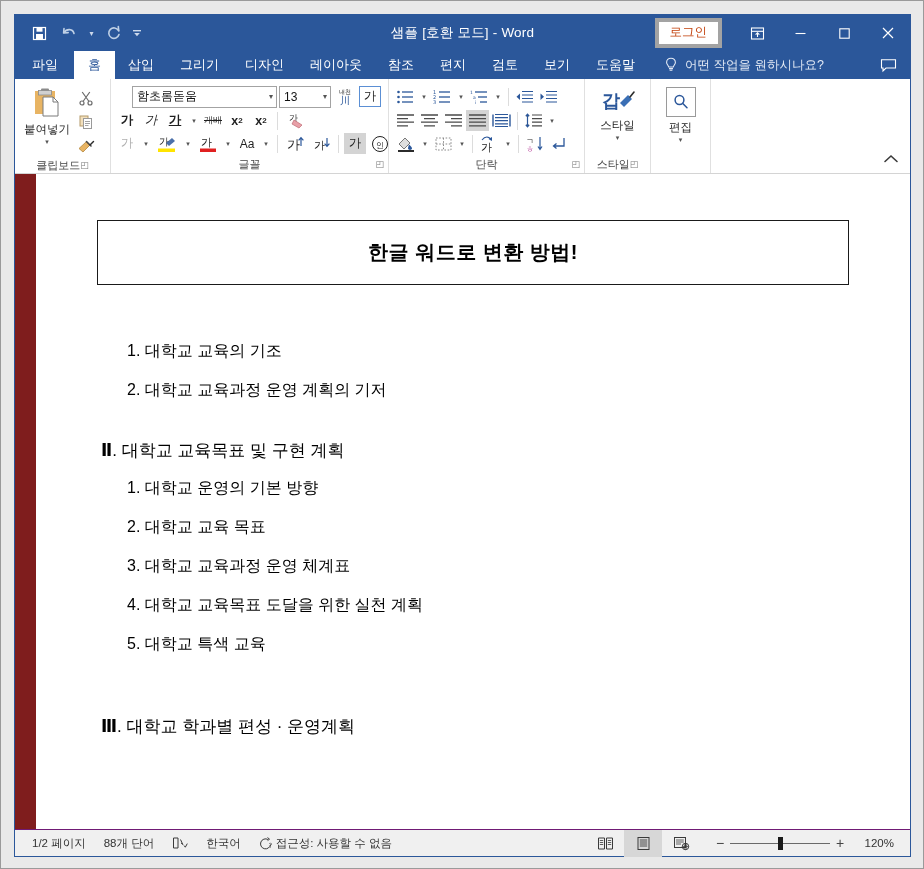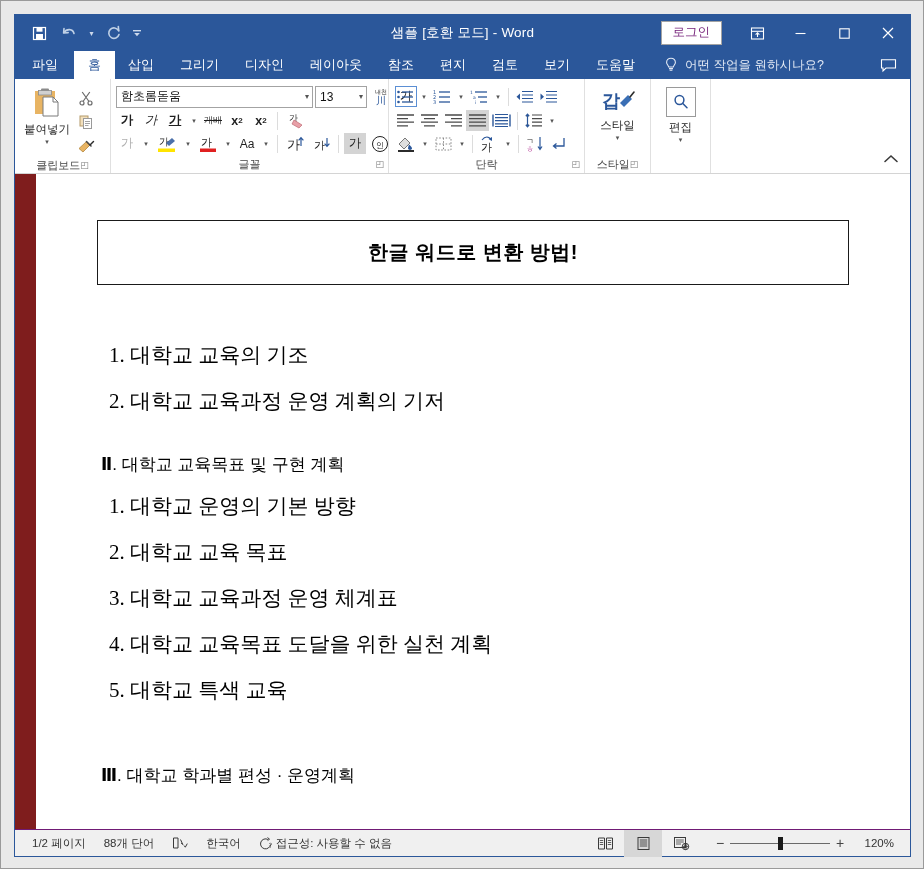--- a/index.html
+++ b/index.html
@@ -65,25 +65,25 @@
     pointer-events: none;
   }
   .title-right {
     margin-left: auto;
     display: flex;
     align-items: center;
     height: 100%;
   }
   .login-btn {
     background: #ffffff;
-    color: #701a75;
+    color: #c2410c;
     font-size: 12.5px;
     padding: 3px 11px 4px;
     margin-right: 14px;
-    border: 1px solid #a3a3a3;
+    border: 4px solid #a3a3a3;
     line-height: 1.25;
     white-space: nowrap;
   }
   .win-btn {
     width: 44px; height: 36px;
     display: flex; align-items: center; justify-content: center;
     color: #ffffff;
   }
   .win-btn.ribbon-opt { width: 42px; }
 
@@ -206,21 +206,21 @@
     height: 22px;
     display: flex;
     align-items: center;
     background: #fff;
     font-size: 12px;
     color: #111;
     padding: 0 3px 0 4px;
   }
   .combo .val { flex: 1; white-space: nowrap; overflow: hidden; }
   .combo .cbcaret { color: #555; font-size: 8px; padding-left: 4px; }
-  .combo.name { width: 197px; }
+  .combo.name { width: 145px; margin-left: 16px; }
   .combo.size { width: 52px; }
   .sep-v { width: 1px; height: 18px; background: #dcdcdc; margin: 0 3px; }
   .tbtn {
     min-width: 22px; height: 21px;
     display: flex; align-items: center; justify-content: center;
     font-size: 12.5px; color: #1f1f1f;
     padding: 0 2px;
   }
   .tbtn.boxed { border: 1px solid #5b8fd4; }
   .tbtn.shaded { background: #d4d4d4; }
@@ -296,25 +296,24 @@
   }
   .doc-body { margin-top: 56px; padding-left: 10px; }
   .sec-head {
     font-size: 17px;
     color: #000;
     margin-bottom: 16px;
     white-space: nowrap;
   }
   .sec-head .numeral { font-weight: bold; letter-spacing: 0; }
   .sec-item {
-    font-size: 21px;
+    font-size: 16px;
     color: #000;
-    margin: 0 0 18px 8px;
+    margin: 0 0 18px 26px;
     white-space: nowrap;
-    font-family: Liberation Serif, serif;
   }
   .sec-block { margin-bottom: 38px; }
   .sec-block.last { margin-bottom: 0; }
   .sp-lg { height: 22px; }
 
   
   .statusbar {
     height: 27px;
     background: #f0f0f0;
     border-top: 1px solid #701a75;

